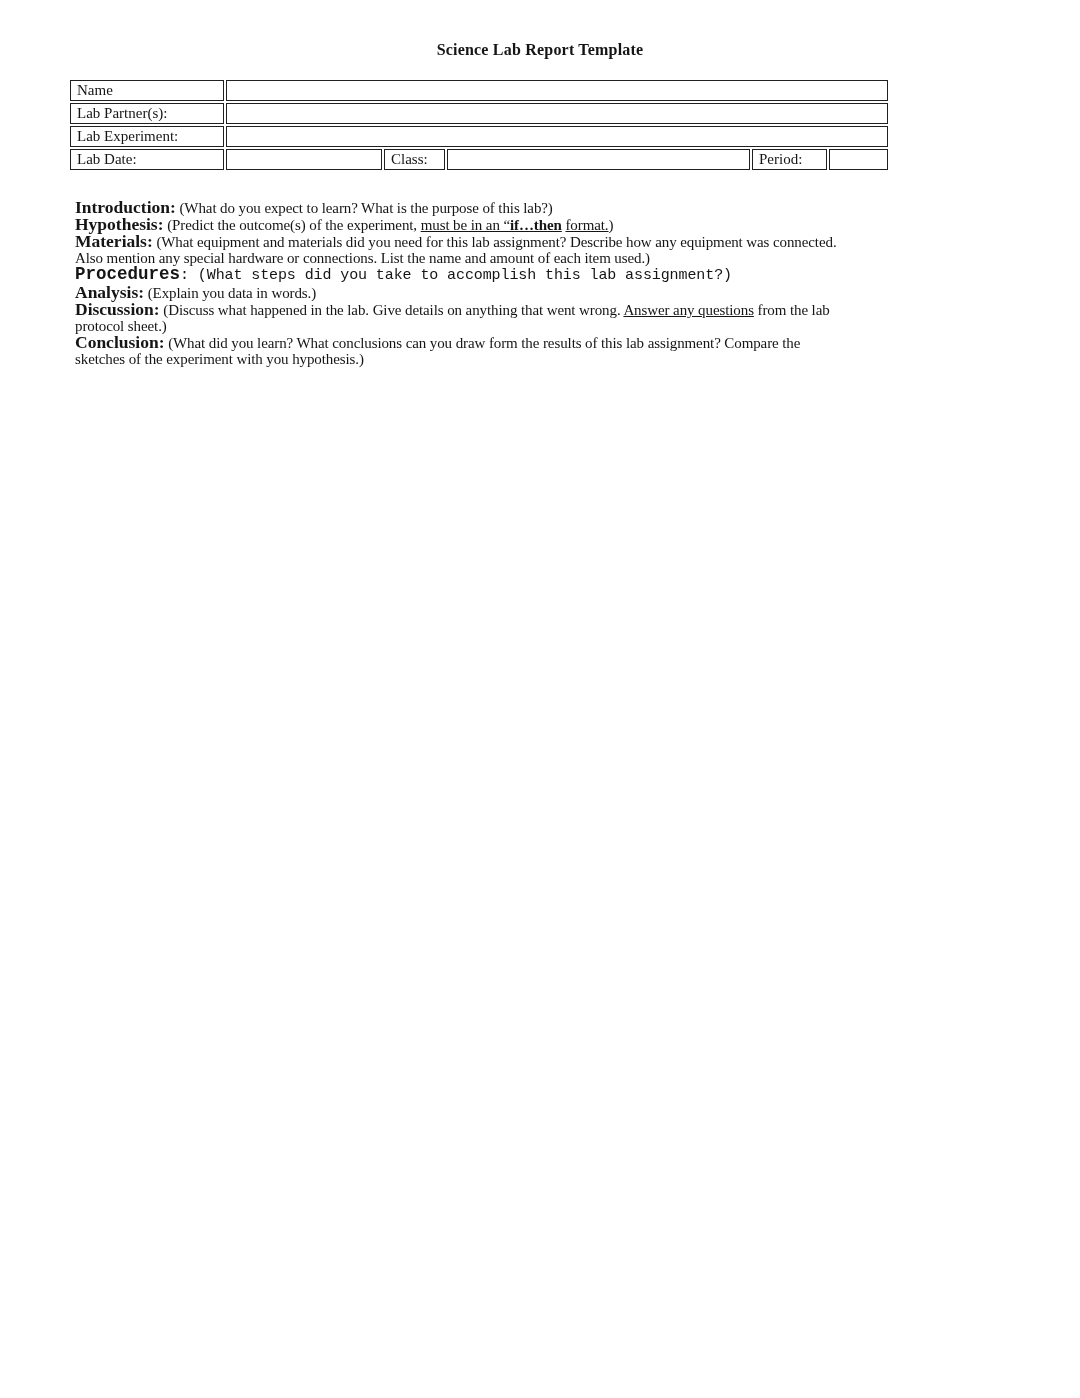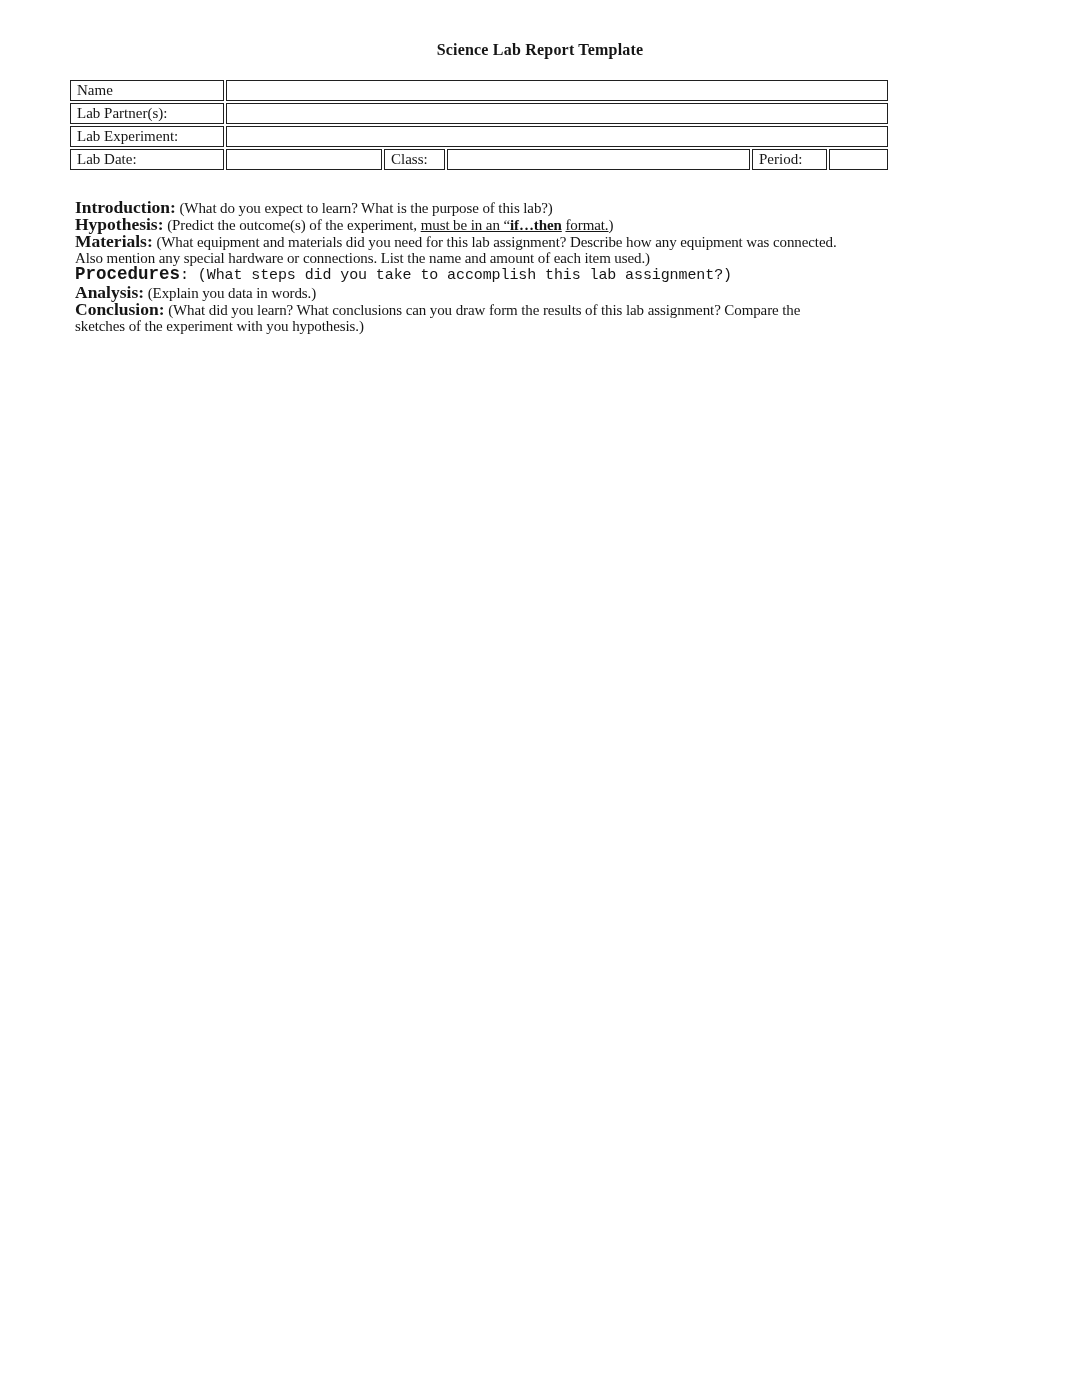--- a/index.html
+++ b/index.html
@@ -102,15 +102,16 @@
         </tr>
       </tbody>
   </table>
 
   <div class="sections" id="sections">
       <p class="section sec-introduction"><strong class="sec-heading">Introduction:</strong><span> </span><span>(What do you expect to learn? What is the purpose of this lab?)</span></p>
       <p class="section sec-hypothesis"><strong class="sec-heading">Hypothesis:</strong><span> </span><span>(Predict the outcome(s) of the experiment, </span><span class="u">must be in an “</span><span class="b u">if…then</span><span> </span><span class="u">format.</span><span>)</span></p>
       <p class="section sec-materials"><strong class="sec-heading">Materials:</strong><span> </span><span>(What equipment and materials did you need for this lab assignment? Describe how any equipment was connected.</span><br><span>Also mention any special hardware or connections. List the name and amount of each item used.)</span></p>
       <p class="section sec-procedures"><strong class="sec-heading">Procedures</strong><span>: </span><span>(What steps did you take to accomplish this lab assignment?)</span></p>
       <p class="section sec-analysis"><strong class="sec-heading">Analysis:</strong><span> </span><span>(Explain you data in words.)</span></p>
+      <p class="section sec-discussion"><strong class="sec-heading">Discussion:</strong><span> </span><span>(Discuss what happened in the lab. Give details on anything that went wrong. </span><span class="u">Answer any questions</span><span> from the lab</span><br><span>protocol sheet.)</span></p>
       <p class="section sec-conclusion"><strong class="sec-heading">Conclusion:</strong><span> </span><span>(What did you learn? What conclusions can you draw form the results of this lab assignment? Compare the</span><br><span>sketches of the experiment with you hypothesis.)</span></p>
     </div>
 </div>
 
 </body></html>

